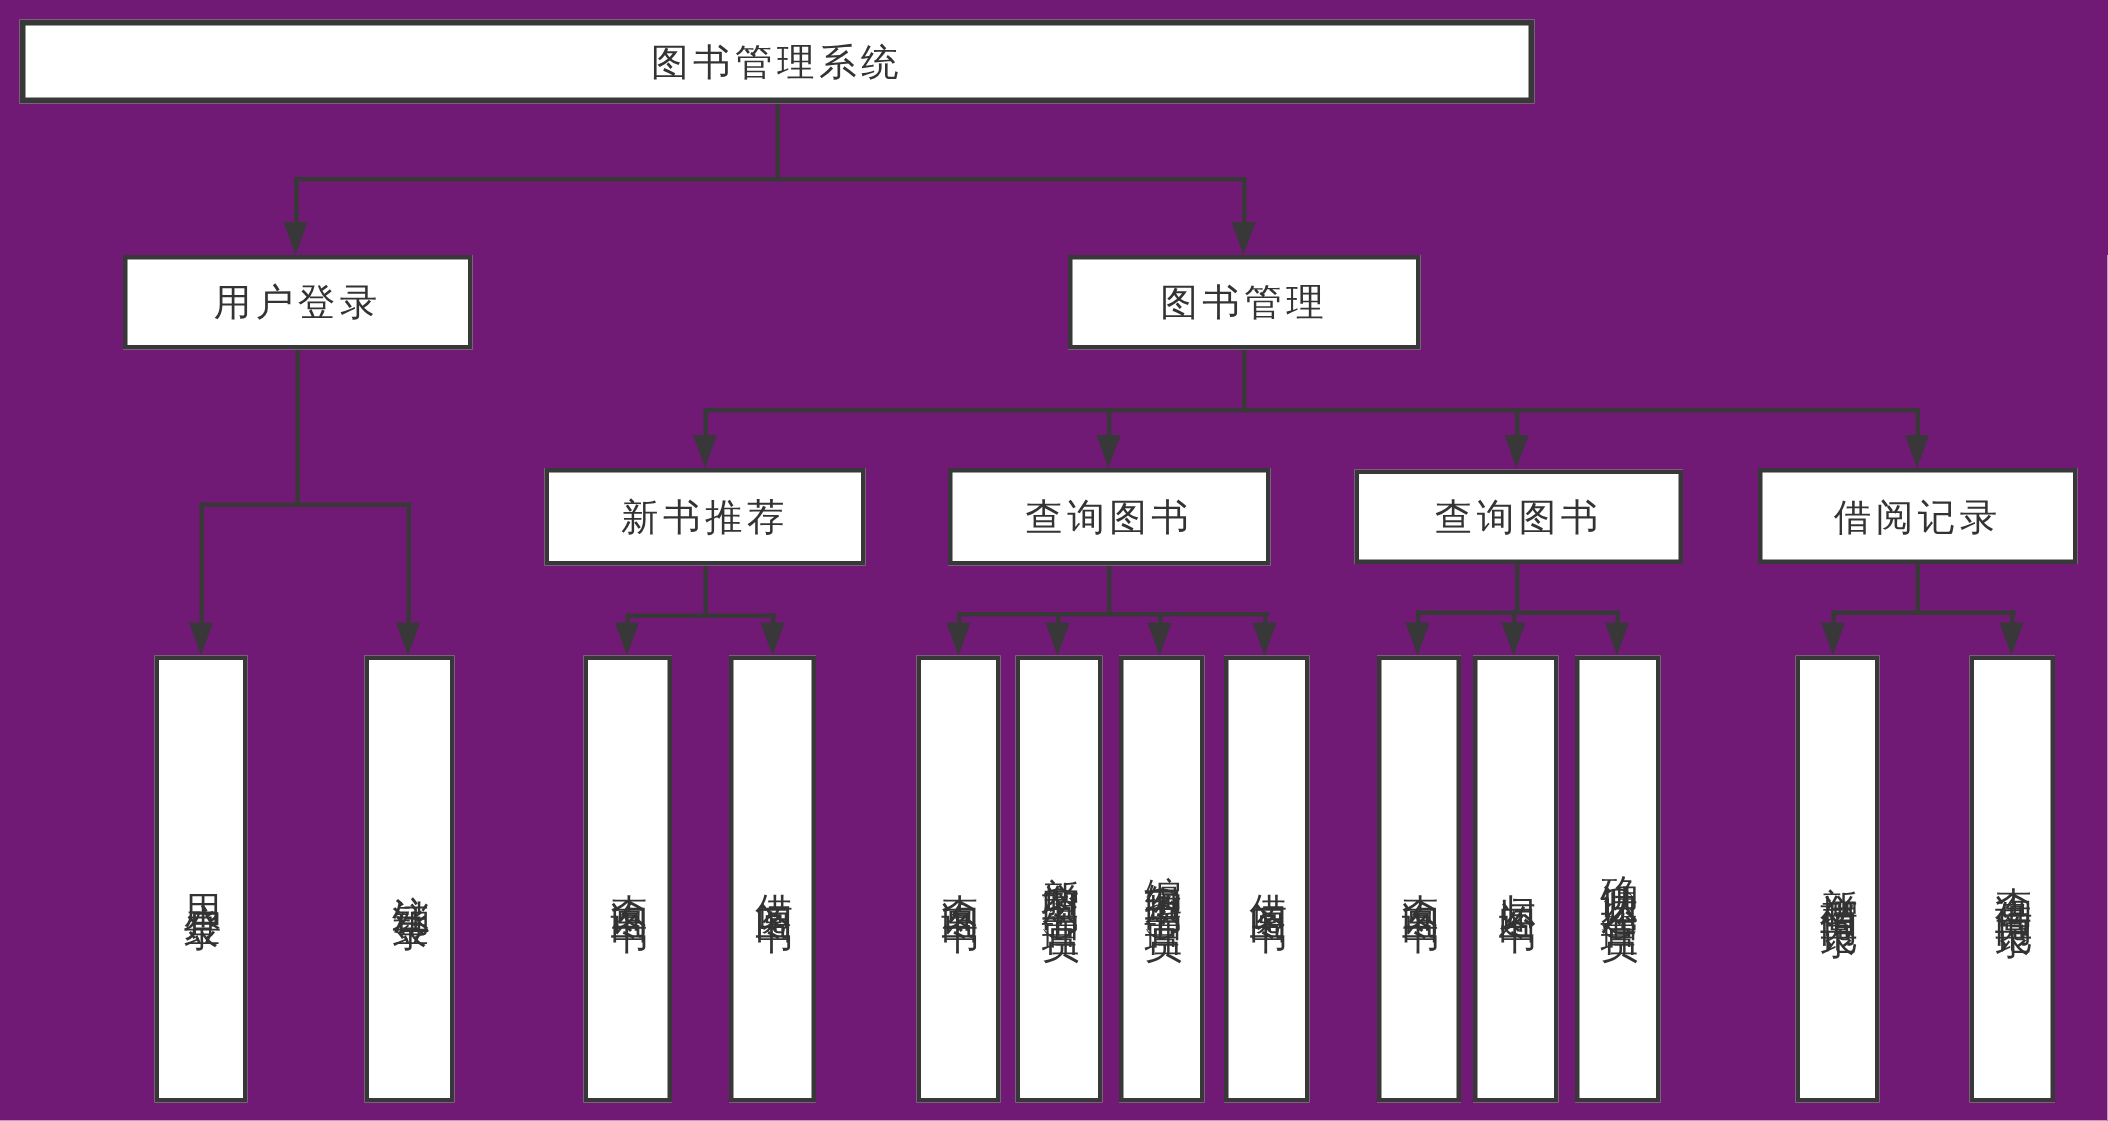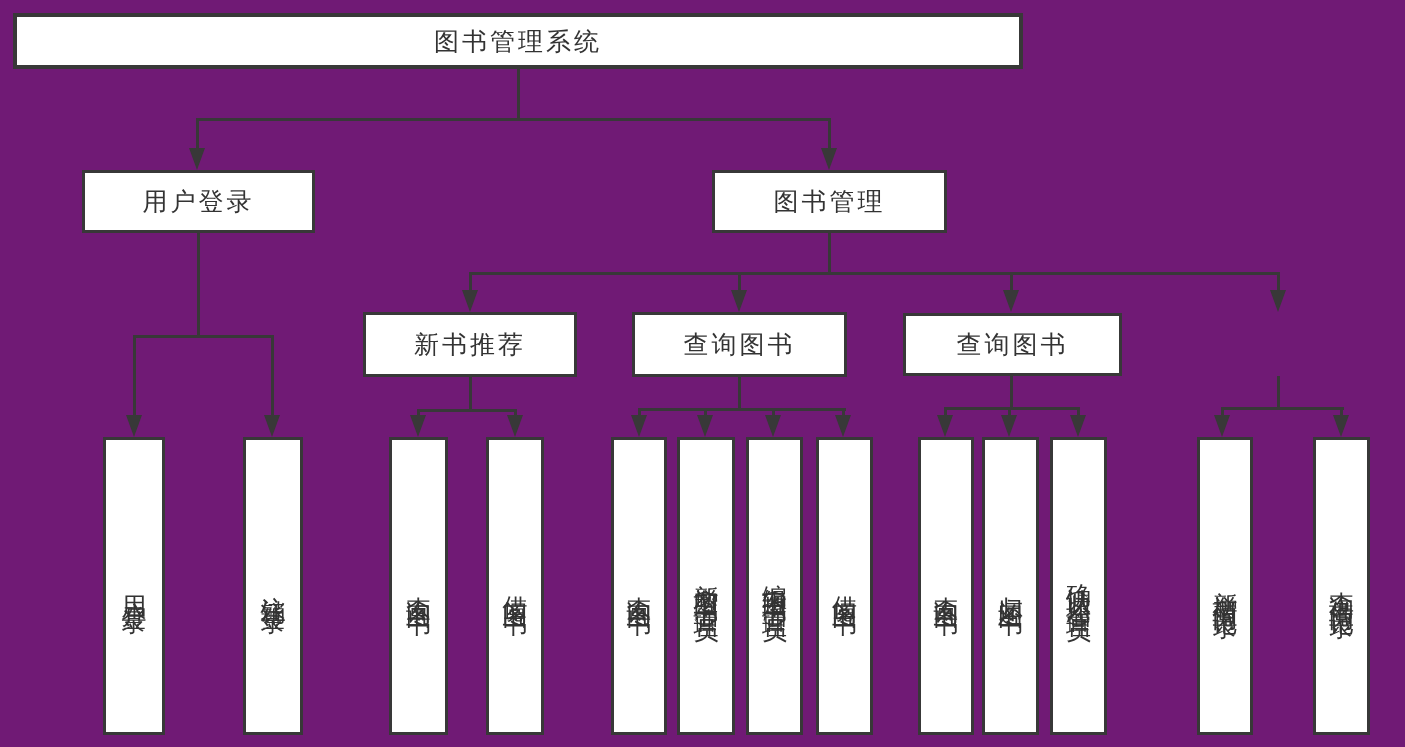--- a/index.html
+++ b/index.html
@@ -115,20 +115,21 @@
   <div class="ahead" style="left:1333px;top:415px;"></div>
 
   <div class="node root" id="n-root">图书管理系统</div>
 
   <div class="node" id="n-user-login">用户登录</div>
   <div class="node" id="n-book-mgmt">图书管理</div>
 
   <div class="node" id="n-new-books">新书推荐</div>
   <div class="node" id="n-book-borrow">查询图书</div>
   <div class="node" id="n-current-borrow">查询图书</div>
+  <div class="node" id="n-borrow-records">借阅记录</div>
 
   <div class="node vert" id="v-login">用户登录</div>
   <div class="node vert" id="v-logout">注销登录</div>
 
   <div class="node vert" id="v-nb-query">查询图书</div>
   <div class="node vert" id="v-nb-borrow">借阅图书</div>
 
   <div class="node vert" id="v-bb-query">查询图书</div>
   <div class="node vert" id="v-bb-add">新增图书（管理员）</div>
   <div class="node vert" id="v-bb-edit">编辑图书（管理员）</div>

